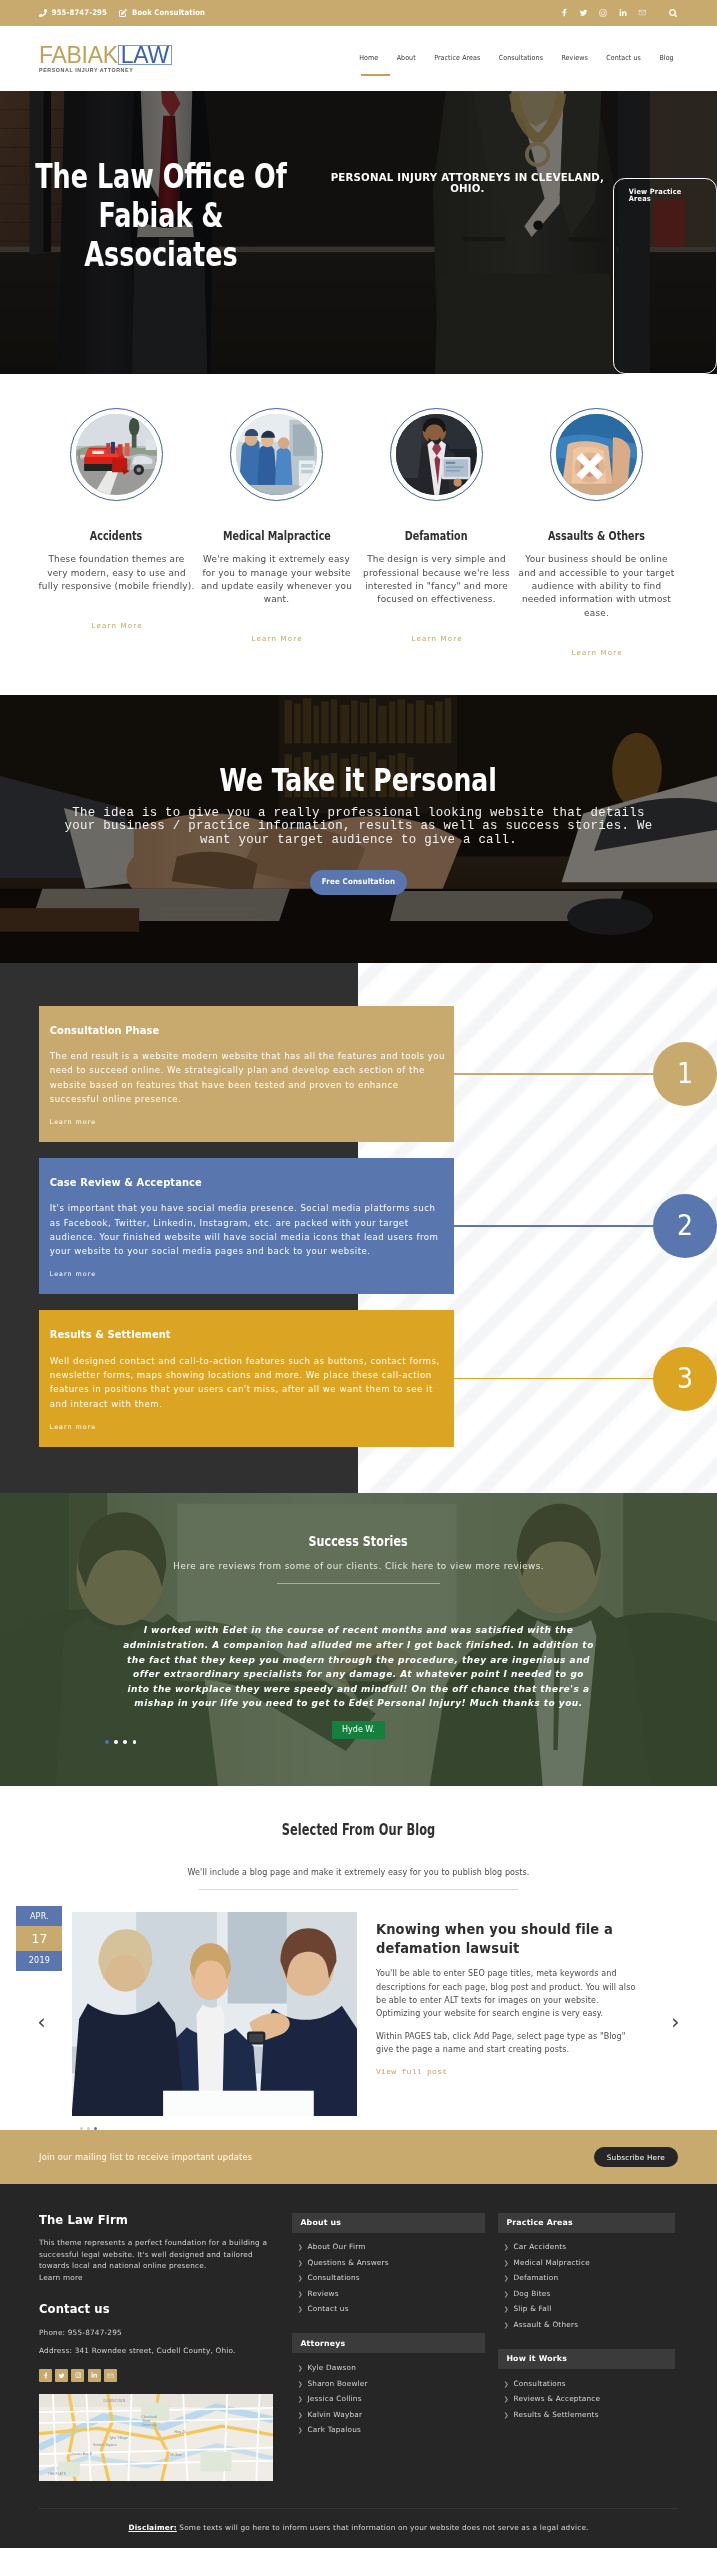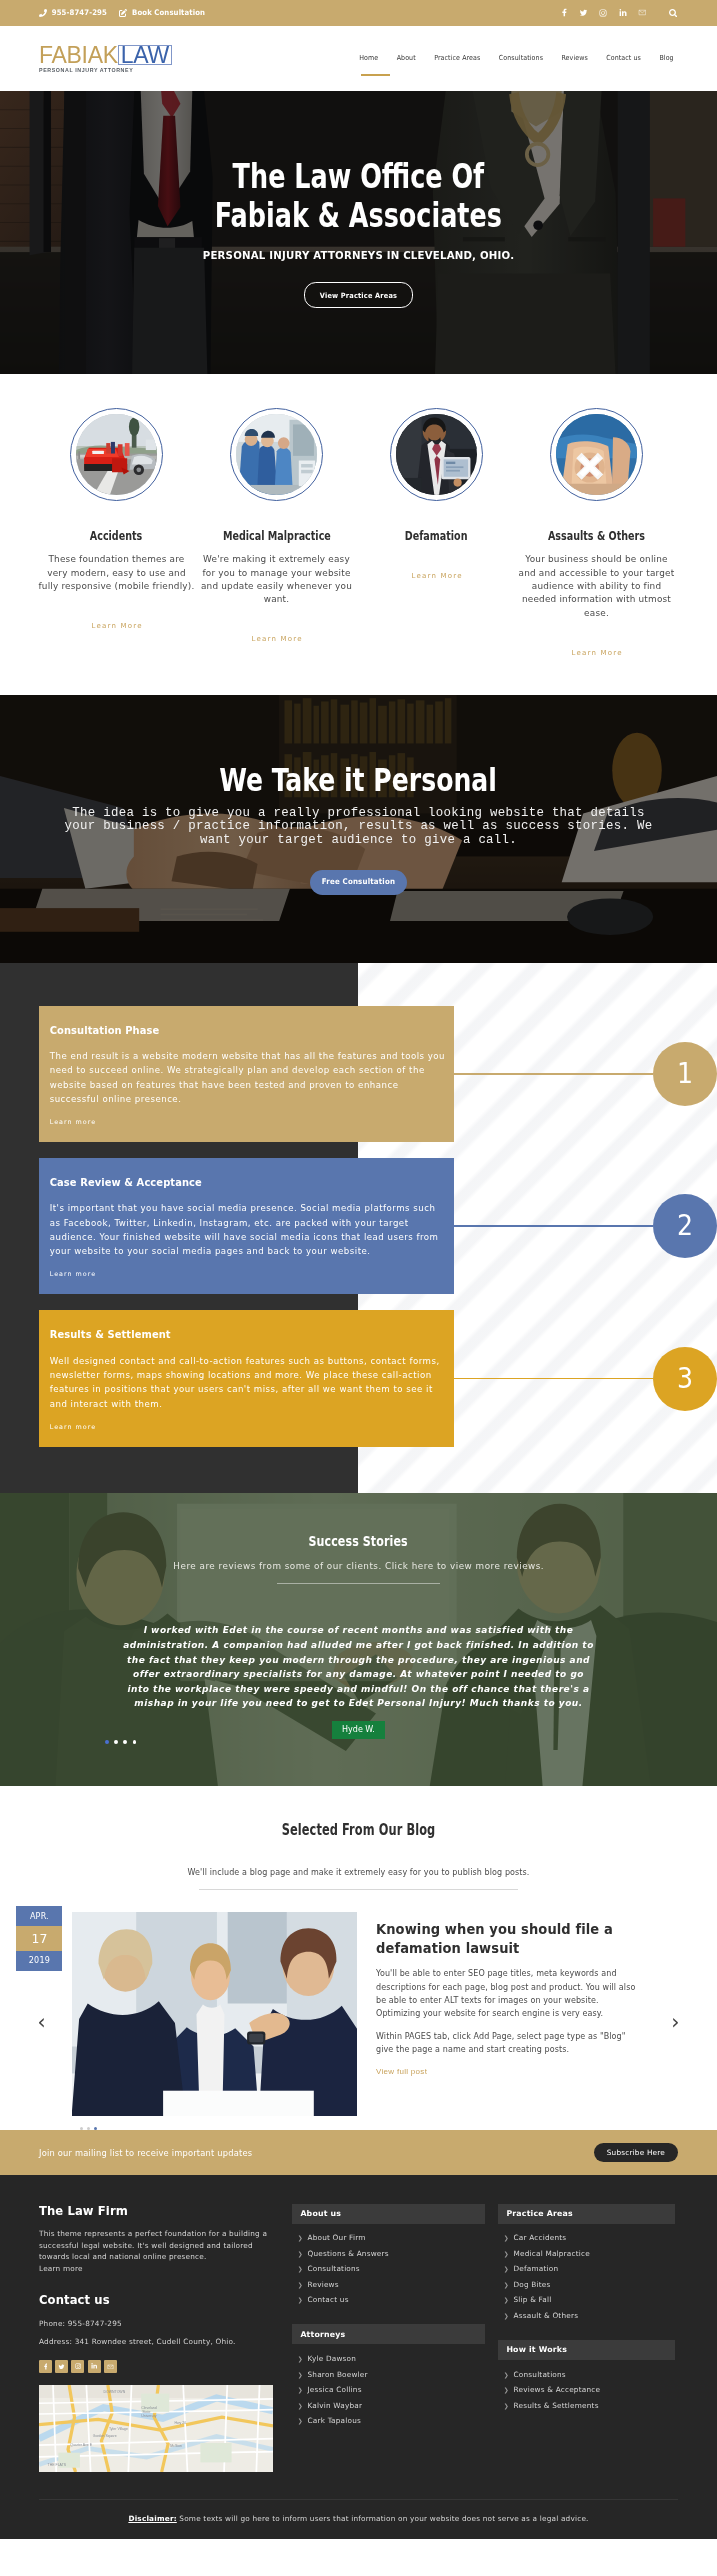--- a/index.html
+++ b/index.html
@@ -30,21 +30,21 @@
 .logo-tag{font-family:"Liberation Sans",sans-serif;font-size:5.3px;font-weight:bold;color:#565c63;letter-spacing:0.6px;margin-top:0.5px;display:block}
 .nav{margin-left:auto;display:flex;align-items:center}
 .nav a{font-family:"DejaVu Sans Condensed","DejaVu Sans",sans-serif;font-size:7px;font-weight:normal;color:#363636;text-decoration:none;letter-spacing:0.1px;padding:0 9.2px;line-height:1;position:relative;white-space:nowrap}
 .nav a:last-child{padding-right:4.3px}
 .nav a.active:after{content:"";position:absolute;left:10.7px;right:-2.1px;bottom:-14px;height:1.6px;background:#c8a14f}
 
 .hero{height:283px;position:relative;overflow:hidden;background:#151310}
 .hero-bg{position:absolute;inset:0}
 .hero-bg svg{width:100%;height:100%;display:block}
 .hero-shade{position:absolute;inset:0;background:rgba(8,8,8,.52)}
-.hero-inner{position:relative;z-index:3;height:100%;display:flex;flex-direction:column;align-items:center;justify-content:flex-start;padding-top:66px}
+.hero-inner{position:relative;z-index:3;height:100%;display:flex;flex-direction:row;justify-content:flex-start;padding-top:66px}
 .hero h1{font-family:"DejaVu Sans Condensed","DejaVu Sans",sans-serif;font-size:34px;line-height:39px;font-weight:bold;color:#fff;text-align:center;letter-spacing:0;transform:scaleX(.833);transform-origin:center top}
 .hero .hsub{margin-top:15px;font-family:"DejaVu Sans",sans-serif;font-size:10.2px;font-weight:bold;color:#fff;letter-spacing:0.2px;text-align:center}
 .hero .hbtn{margin-top:21px;display:inline-block;border:1.1px solid #fff;border-radius:11.8px;color:#fff;font-family:"DejaVu Sans Condensed","DejaVu Sans",sans-serif;font-size:7.3px;font-weight:bold;letter-spacing:0.2px;padding:8.6px 15px 8px;text-decoration:none;line-height:1}
 
 
 .services{background:#fff;padding:34px 0 38px}
 .services .wrap{margin-left:37px}
 .svc-row{display:flex;justify-content:space-between}
 .svc{width:159px;display:flex;flex-direction:column;align-items:center;text-align:center}
 .svc-circle{width:93px;height:93px;border-radius:50%;border:1.1px solid #41609e;padding:4.8px;background:#fff}
@@ -100,29 +100,29 @@
 .blog-row{margin-top:22.6px;display:flex;align-items:flex-start;position:relative;padding:0 33px}
 .bimg{position:relative;width:285px;height:204px;flex:none;overflow:hidden;background:#9aa7b5}
 .bimg svg{position:absolute;inset:0;width:100%;height:100%;display:block}
 .bdate{position:absolute;left:-22.6px;top:-5.9px;width:46px;z-index:4;text-align:center;color:#fff;font-family:"DejaVu Sans",sans-serif;font-weight:normal}
 .bdate .d1{background:#5976ae;font-size:8px;padding:5.9px 0 5.4px;letter-spacing:0.2px}
 .bdate .d2{background:#c8aa6e;font-size:12.4px;padding:4.8px 0 4.8px}
 .bdate .d3{background:#5976ae;font-size:8px;padding:5.9px 0 5.9px;letter-spacing:0.2px}
 .bbody{margin-left:19px;padding-top:8px;width:267px}
 .bbody h3{font-family:"DejaVu Sans Condensed","DejaVu Sans",sans-serif;font-size:14.5px;font-weight:bold;color:#2f2f2f;line-height:19.3px;letter-spacing:0.1px}
 .bbody p{margin-top:9px;font-family:"DejaVu Sans",sans-serif;font-size:8px;line-height:13.4px;color:#4a4a4a;letter-spacing:0.1px}
-.bbody a{display:inline-block;margin-top:10.7px;font-family:Liberation Sans, sans-serif;font-size:8px;color:#c8a35d;letter-spacing:0.3px;text-decoration:none}
+.bbody a{display:inline-block;margin-top:10.7px;font-family:Liberation Mono, monospace;font-size:8px;color:#c8a35d;letter-spacing:0.3px;text-decoration:none}
 .barrow{position:absolute;top:100px;width:16px;height:21.5px;color:#444;font-size:20.4px;line-height:1;display:flex;align-items:center;justify-content:center;font-family:"DejaVu Sans",sans-serif}
 .barrow.l{left:-5.4px}
 .barrow.r{right:-5.4px}
 .bdots{margin:11.3px 0 0 41px;display:flex;gap:3.8px}
 .bdots i{width:3.2px;height:3.2px;border-radius:50%;background:#cdcdcd;display:block}
 .bdots i.on{background:#5976ae}
 
-.news{height:45px;background:#c8aa6e;display:flex;align-items:center}
+.news{height:54px;background:#c8aa6e;display:flex;align-items:center}
 .news .wrap{display:flex;align-items:center;justify-content:space-between}
 .news p{font-size:8.3px;color:#fff;letter-spacing:0.2px}
 .news a{background:#262626;color:#fff;font-size:7.3px;letter-spacing:0.2px;padding:6.4px 13px 5.9px;border-radius:10.7px;text-decoration:none;line-height:1}
 
 
 .footer{background:#262626;padding:28.5px 0 0}
 .fcols{display:flex}
 .fc1{width:241px;flex:none}
 .fc1 h3{font-size:11.6px;font-weight:bold;color:#fff;letter-spacing:0.1px}
 .fc1 p{margin-top:10.2px;font-size:7.3px;line-height:11.8px;color:#d4d4d4;letter-spacing:0.2px;width:232px}
@@ -396,20 +396,21 @@
             <rect x="82" y="78" width="42" height="30" fill="#aebfd0"></rect>
             <rect x="86" y="82" width="16" height="4" fill="#6f8aa6"></rect>
             <rect x="86" y="90" width="30" height="3" fill="#89a0b8"></rect>
             <rect x="86" y="96" width="24" height="3" fill="#89a0b8"></rect>
             <circle cx="106" cy="118" r="7" fill="#c38e62"></circle>
             <rect x="0" y="110" width="44" height="30" fill="#23272c"></rect>
           </svg>
         </div>
           </div>
         <h3>Defamation</h3>
+        <p>The design is very simple and professional because we're less interested in "fancy" and more focused on effectiveness.</p>
         <a href="#">Learn More</a>
       </div>
 
       <div class="svc">
         <div class="svc-circle">
             <div class="inner">
           <svg viewBox="0 0 140 140" preserveAspectRatio="xMidYMid slice">
             <rect width="140" height="140" fill="#2e6fa8"></rect>
             <path d="M0 0h140v52H0z" fill="#2b6ba4"></path>
             <path d="M0 44c24-10 56-12 80-4l60 12v24H0z" fill="#3a82bd"></path>

